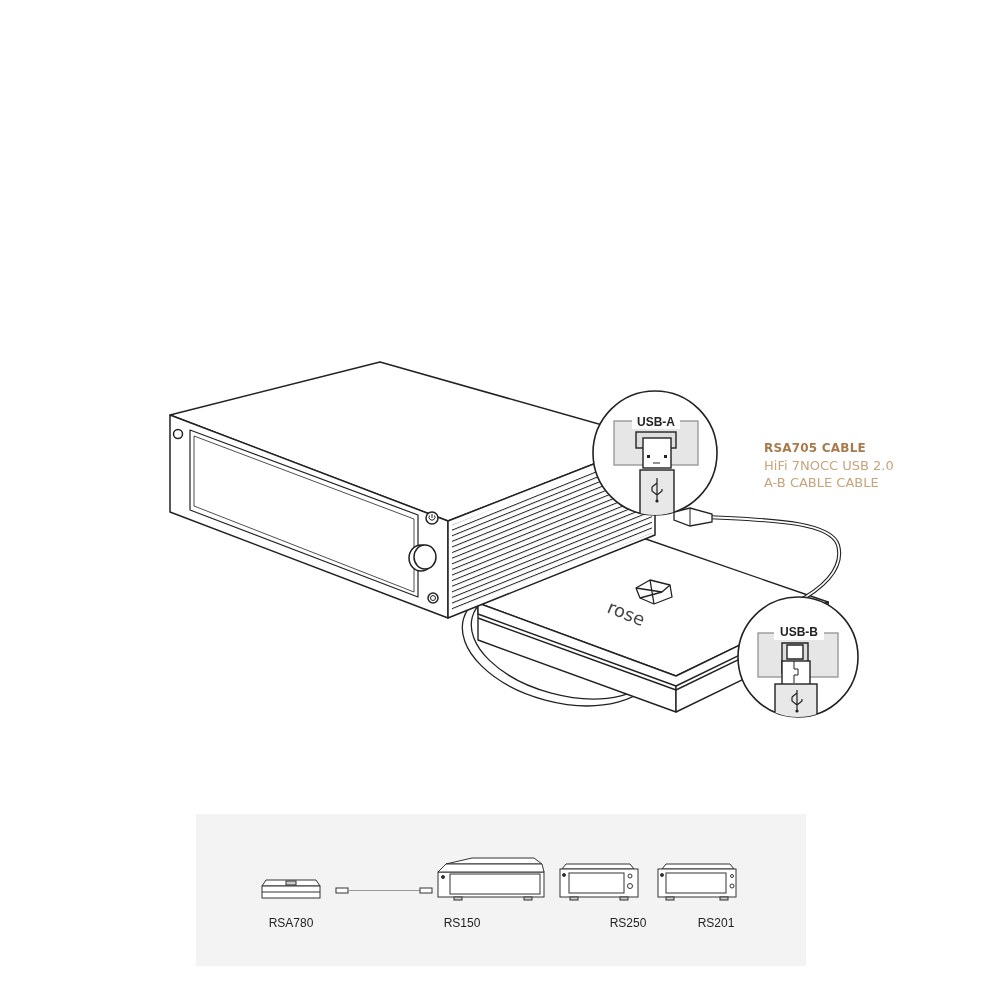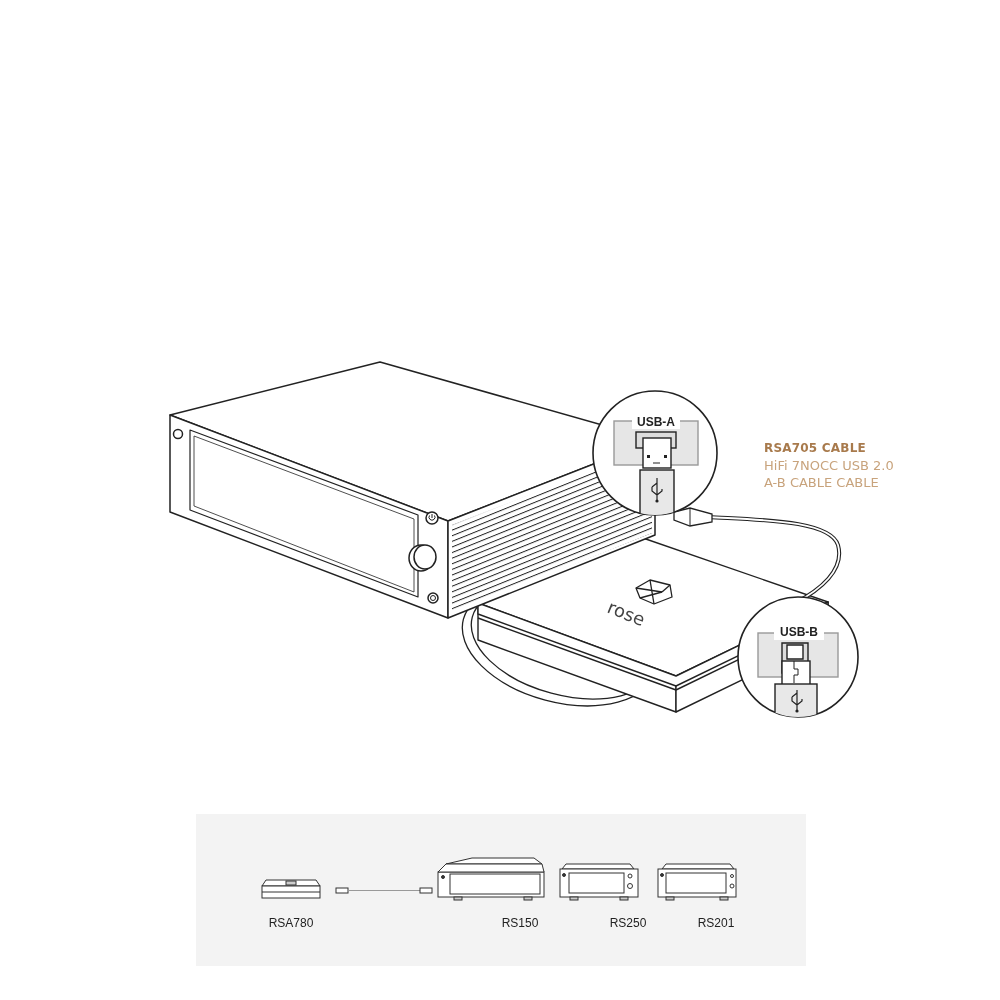--- a/index.html
+++ b/index.html
@@ -163,15 +163,15 @@
       <rect x="470" y="59" width="60" height="20"></rect>
       <circle cx="466" cy="61" r="1.5" fill="#333"></circle>
       <circle cx="536" cy="62" r="1.5"></circle>
       <circle cx="536" cy="72" r="2"></circle>
       <rect x="470" y="83" width="8" height="3" fill="#ccc"></rect>
       <rect x="524" y="83" width="8" height="3" fill="#ccc"></rect>
     </g>
   </svg>
 </div>
 <div class="model-label" style="left:291px;">RSA780</div>
-<div class="model-label" style="left:520px;">RS150</div>
+<div class="model-label" style="left:462px;">RS150</div>
 <div class="model-label" style="left:599px;margin-left:29px;">RS250</div>
 <div class="model-label" style="left:716px;">RS201</div>
 
 </body></html>

